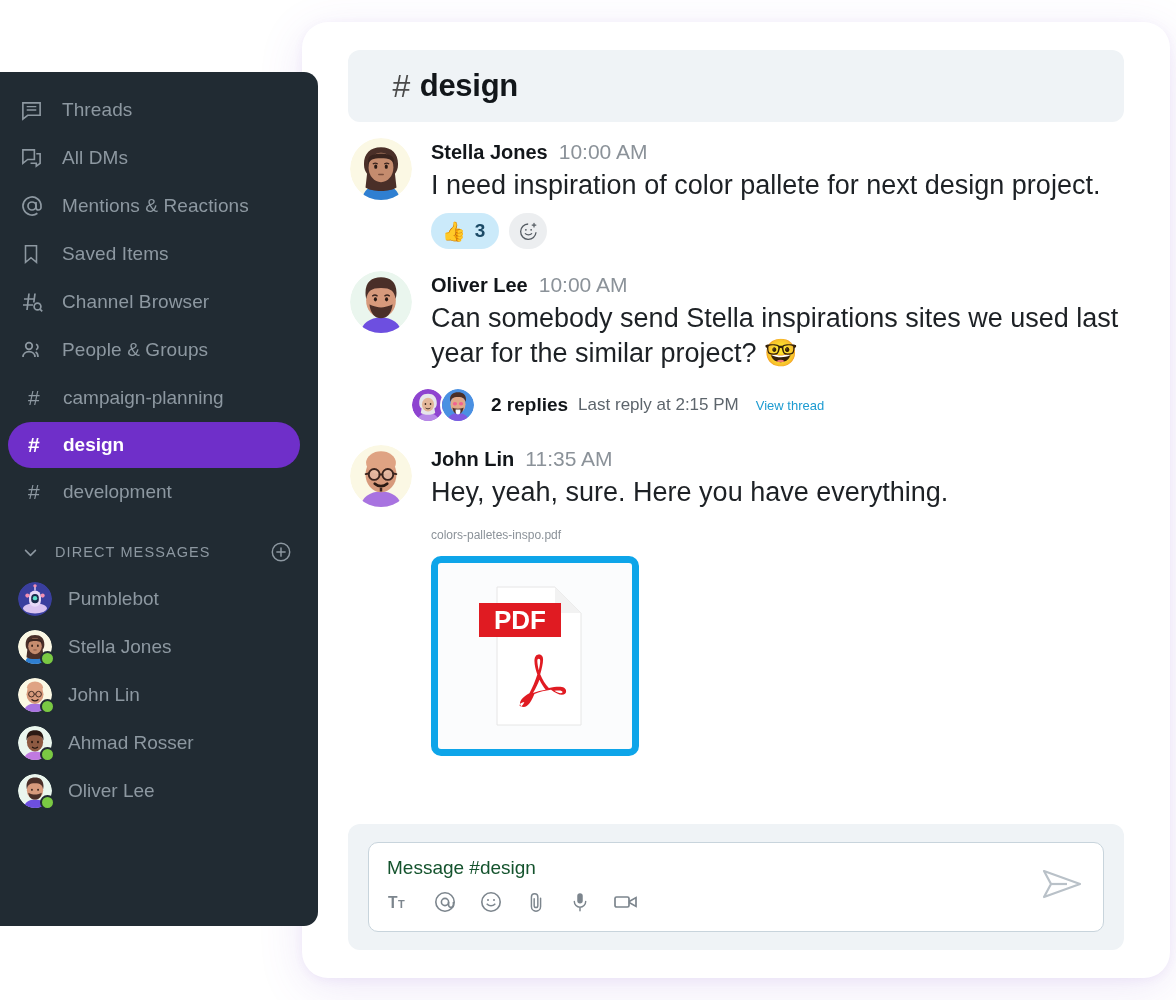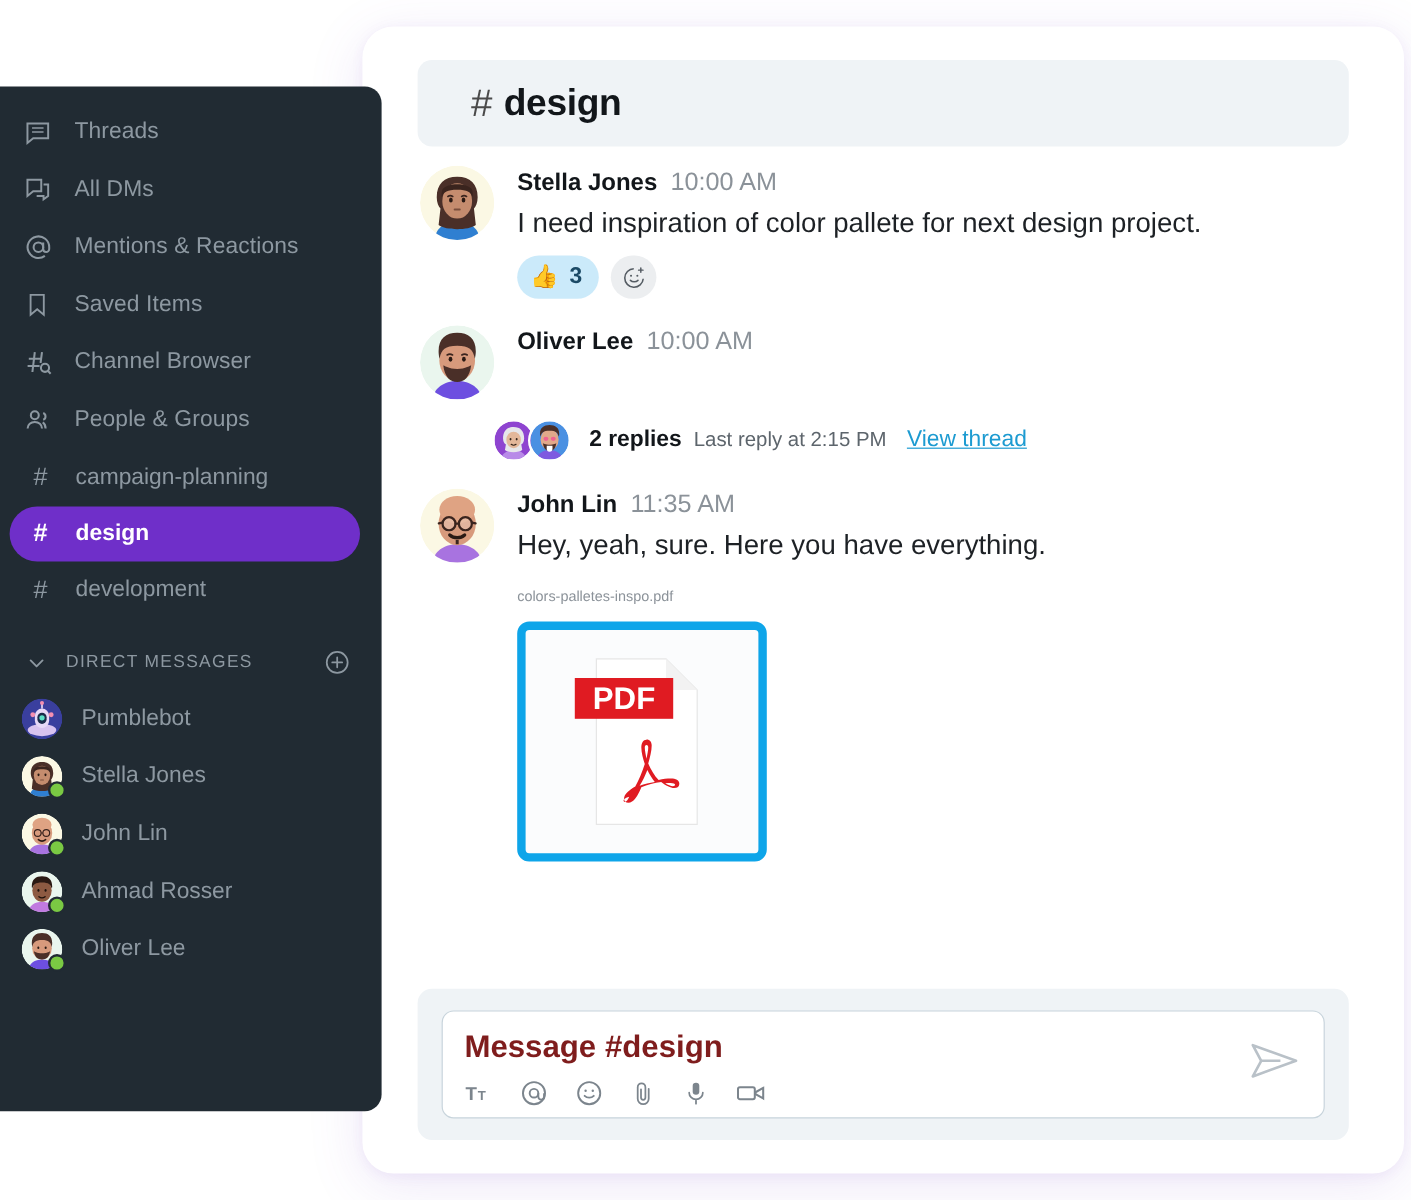--- a/index.html
+++ b/index.html
@@ -206,21 +206,21 @@
     font-weight: 700;
     color: #12161a;
   }
   .msg-time {
     margin-left: 11px;
     font-size: 21px;
     color: #8b9299;
   }
   .msg-text {
     margin-top: 4px;
-    font-size: 23px;
+    font-size: 27px;
     line-height: 35px;
     color: #1d2125;
     max-width: 690px;
   }
 
   
   .reactions { display: flex; align-items: center; margin-top: 10px; gap: 10px; }
   .react-pill {
     display: flex; align-items: center;
     height: 36px;
@@ -262,24 +262,23 @@
     font-weight: 700;
     color: #12161a;
   }
   .thread-last {
     margin-left: 10px;
     font-size: 17px;
     color: #5d656c;
   }
   .thread-link {
     margin-left: 17px;
-    font-size: 19px;
+    font-size: 13px;
     color: #1d9bd1;
     cursor: pointer;
-    text-decoration: underline;
   }
 
   
   .file-name {
     margin-top: 18px;
     font-size: 12px;
     color: #8b9299;
   }
   .file-card {
     margin-top: 14px;
@@ -308,23 +307,22 @@
   .composer {
     position: relative;
     width: 100%;
     height: 90px;
     background: #ffffff;
     border: 1.5px solid #c8d4dc;
     border-radius: 10px;
     padding: 14px 18px;
   }
   .composer-placeholder {
-    font-size: 26px;
-    color: #7f1d1d;
-    font-weight: bold;
+    font-size: 19px;
+    color: #14532d;
   }
   .composer-tools {
     display: flex;
     align-items: center;
     gap: 22px;
     margin-top: 11px;
     color: #7c858d;
   }
   .tool { cursor: pointer; display: flex; align-items: center; }
   .send-btn {
@@ -590,20 +588,21 @@
           <ellipse cx="16.4" cy="18.3" rx="1" ry="1.3" fill="#2a1a14"></ellipse>
           <ellipse cx="23.6" cy="18.3" rx="1" ry="1.3" fill="#2a1a14"></ellipse>
           <path d="M14.6 16c.9-.6 2-.6 2.9 0M22.5 16c.9-.6 2-.6 2.9 0" stroke="#3a241e" stroke-width=".9" fill="none" stroke-linecap="round"></path>
         </svg>
       </span>
       <div class="msg-body">
         <div class="msg-head">
           <span class="msg-author">Oliver Lee</span>
           <span class="msg-time">10:00 AM</span>
         </div>
+        <div class="msg-text">Can somebody send Stella inspirations sites we used last year for the similar project? 🤓</div>
       </div>
     </div>
 
     <div class="thread-bar">
       <span class="thread-avs">
         <span class="av">
           <svg viewBox="0 0 40 40">
             <circle cx="20" cy="20" r="20" fill="#8e44d0"></circle>
             <path d="M7 40c0-6 6-10 13-10s13 4 13 10z" fill="#b88ae8"></path>
             <ellipse cx="20" cy="19" rx="9" ry="10.5" fill="#e3b79a"></ellipse>

